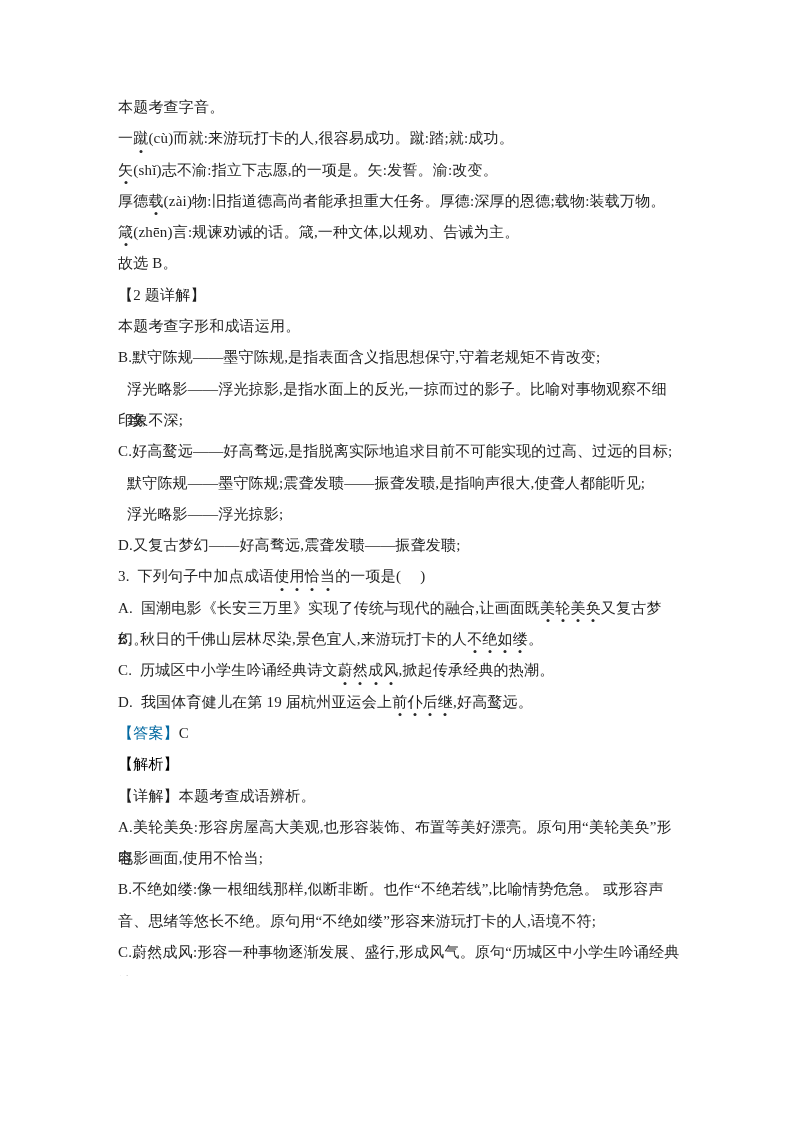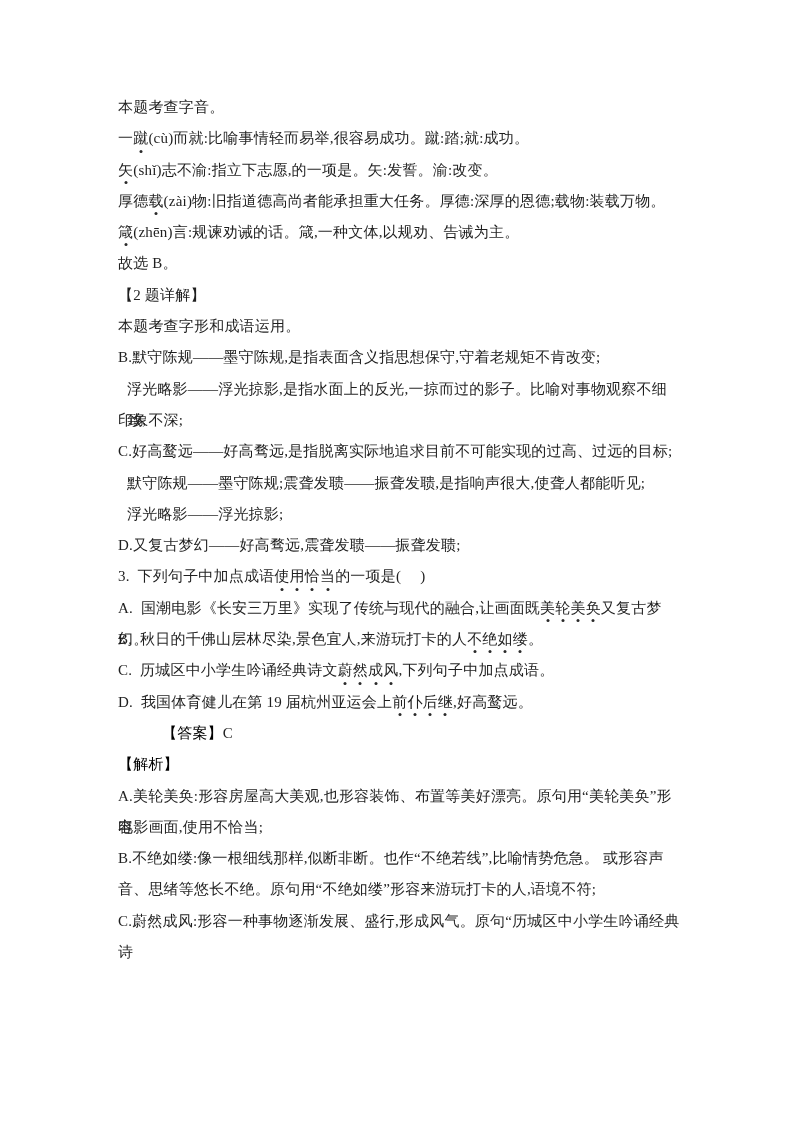--- a/index.html
+++ b/index.html
@@ -63,40 +63,41 @@
     color: #a3a3a3;
     letter-spacing: 0.5px;
   }
 </style>
 </head>
 <body>
 
 <div class="page">
   <div class="content" id="content" style="color: rgb(31, 31, 31);">
       <p class="line"><span>本题考查字音。</span></p>
-      <p class="line"><span>一</span><span><span class="ce">蹴</span></span><span>(cù)而就:比喻事情轻而易举,很容易成功。蹴:踏;就:成功。</span></p>
+      <p class="line"><span>一</span><span><span class="ce">蹴</span></span><span>(cù)而就:来游玩打卡的人,很容易成功。蹴:踏;就:成功。</span></p>
       <p class="line"><span><span class="ce">矢</span></span><span>(shǐ)志不渝:指立下志愿,的一项是。矢:发誓。渝:改变。</span></p>
       <p class="line"><span>厚德</span><span><span class="ce">载</span></span><span>(zài)物:旧指道德高尚者能承担重大任务。厚德:深厚的恩德;载物:装载万物。</span></p>
       <p class="line"><span><span class="ce">箴</span></span><span>(zhēn)言:规谏劝诫的话。箴,一种文体,以规劝、告诫为主。</span></p>
       <p class="line"><span>故选 B。</span></p>
       <p class="line"><span>【2 题详解】</span></p>
       <p class="line"><span>本题考查字形和成语运用。</span></p>
       <p class="line"><span>B.默守陈规——墨守陈规,是指表面含义指思想保守,守着老规矩不肯改变;</span></p>
       <p class="line indent"><span>浮光略影——浮光掠影,是指水面上的反光,一掠而过的影子。比喻对事物观察不细致,</span></p>
       <p class="line"><span>印象不深;</span></p>
       <p class="line"><span>C.好高鹜远——好高骛远,是指脱离实际地追求目前不可能实现的过高、过远的目标;</span></p>
       <p class="line indent"><span>默守陈规——墨守陈规;震聋发聩——振聋发聩,是指响声很大,使聋人都能听见;</span></p>
       <p class="line indent"><span>浮光略影——浮光掠影;</span></p>
       <p class="line"><span>D.又复古梦幻——好高骛远,震聋发聩——振聋发聩;</span></p>
       <p class="line"><span>3.  下列句子中加点成语</span><span><span class="ce">使</span><span class="ce">用</span><span class="ce">恰</span><span class="ce">当</span></span><span>的一项是(　 )</span></p>
       <p class="line"><span>A.  国潮电影《长安三万里》实现了传统与现代的融合,让画面既</span><span><span class="ce">美</span><span class="ce">轮</span><span class="ce">美</span><span class="ce">奂</span></span><span>又复古梦幻。</span></p>
       <p class="line"><span>B.  秋日的千佛山层林尽染,景色宜人,来游玩打卡的人</span><span><span class="ce">不</span><span class="ce">绝</span><span class="ce">如</span><span class="ce">缕</span></span><span>。</span></p>
-      <p class="line"><span>C.  历城区中小学生吟诵经典诗文</span><span><span class="ce">蔚</span><span class="ce">然</span><span class="ce">成</span><span class="ce">风</span></span><span>,下列句子中加点成语。</span></p>
+      <p class="line"><span>C.  历城区中小学生吟诵经典诗文</span><span><span class="ce">蔚</span><span class="ce">然</span><span class="ce">成</span><span class="ce">风</span></span><span>,掀起传承经典的热潮。</span></p>
       <p class="line"><span>D.  我国体育健儿在第 19 届杭州亚运会上</span><span><span class="ce">前</span><span class="ce">仆</span><span class="ce">后</span><span class="ce">继</span></span><span>,好高鹜远。</span></p>
-      <p class="line"><span class="accent" style="color: #000000; margin-left: 44px;">【答案】</span><span>C</span></p>
+      <p class="line"><span class="accent" style="color: #0369a1;">【答案】</span><span>C</span></p>
       <p class="line"><span class="accent" style="color: #000000;">【解析】</span></p>
+      <p class="line"><span>【详解】本题考查成语辨析。</span></p>
       <p class="line"><span>A.美轮美奂:形容房屋高大美观,也形容装饰、布置等美好漂亮。原句用“美轮美奂”形容</span></p>
       <p class="line"><span>电影画面,使用不恰当;</span></p>
       <p class="line"><span>B.不绝如缕:像一根细线那样,似断非断。也作“不绝若线”,比喻情势危急。 或形容声</span></p>
       <p class="line"><span>音、思绪等悠长不绝。原句用“不绝如缕”形容来游玩打卡的人,语境不符;</span></p>
       <p class="line"><span>C.蔚然成风:形容一种事物逐渐发展、盛行,形成风气。原句“历城区中小学生吟诵经典诗</span></p>
     </div>
 </div>
 
 </body></html>

